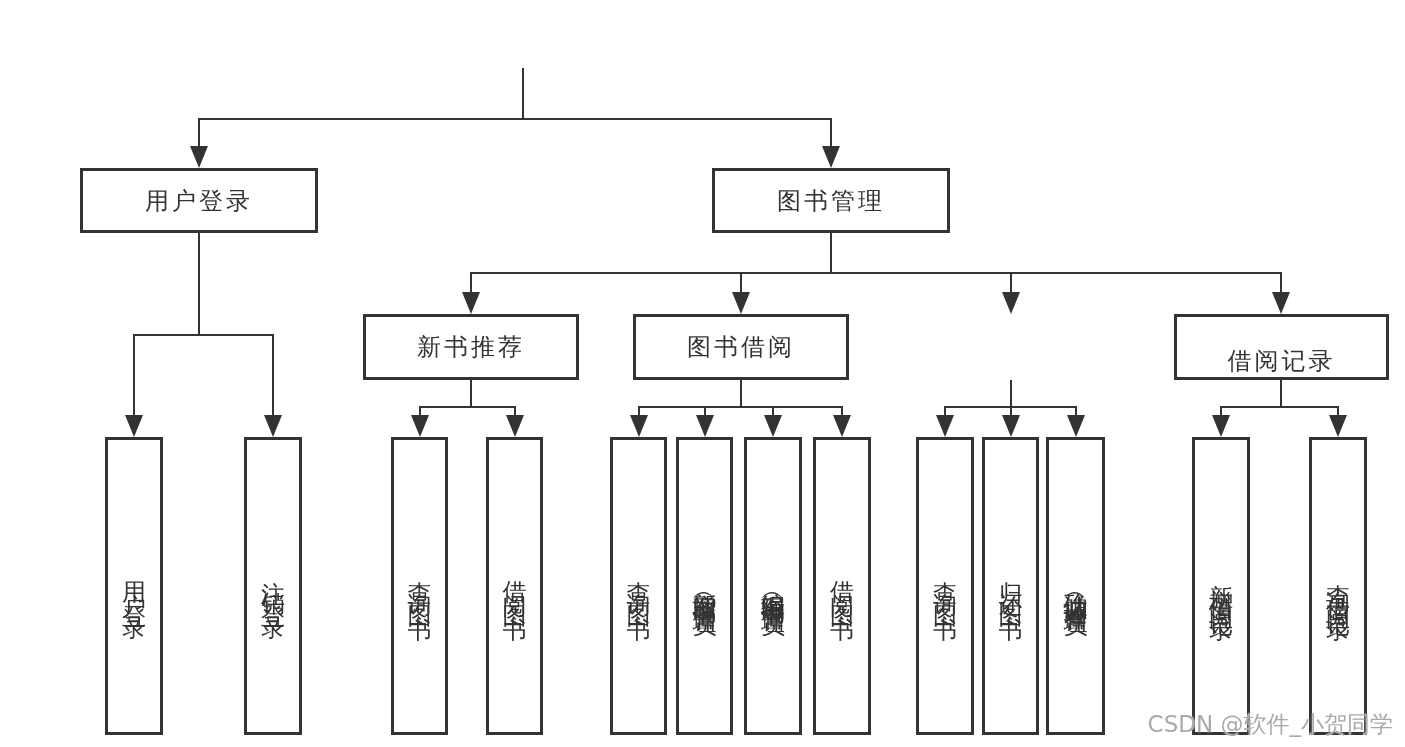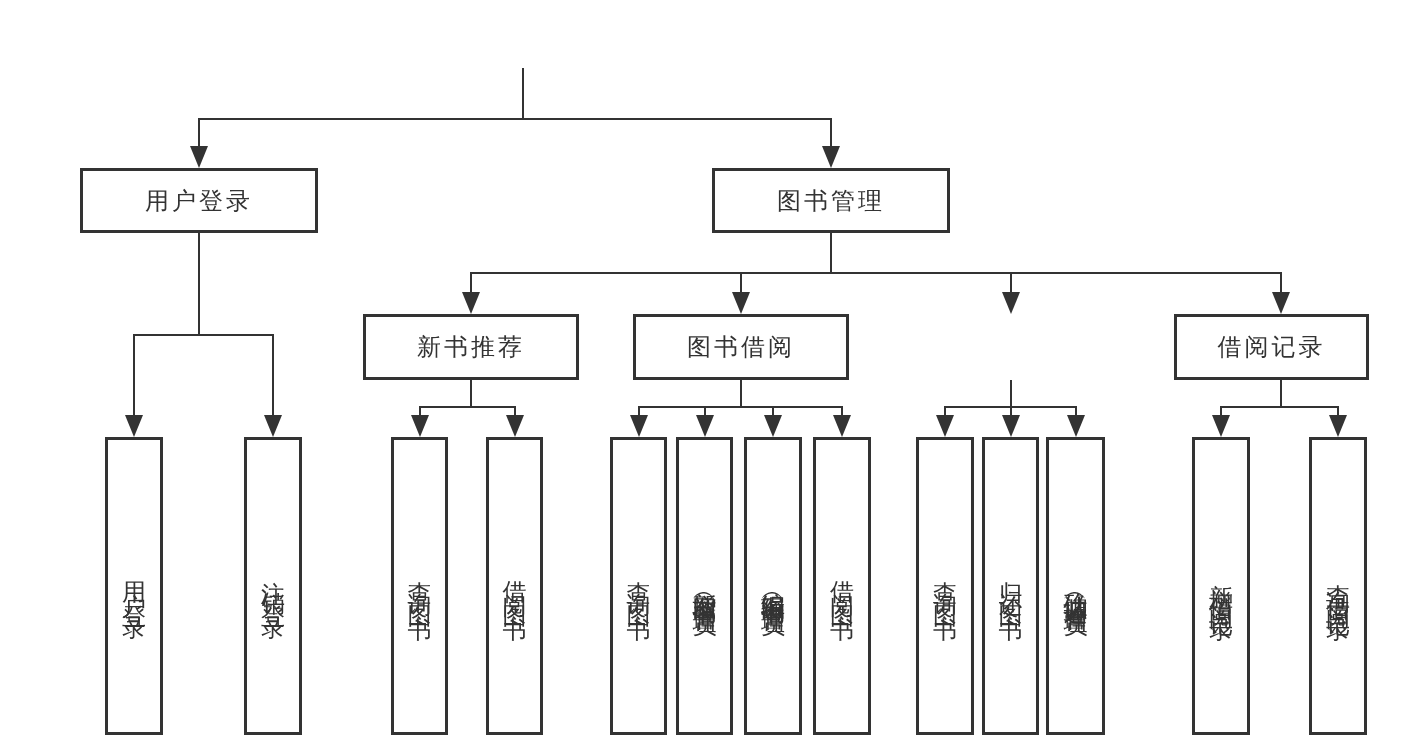--- a/index.html
+++ b/index.html
@@ -113,21 +113,21 @@
   <div class="arrow" style="left:732px; top:292px;"></div>
   <div class="arrow" style="left:1002px; top:292px;"></div>
   <div class="arrow" style="left:1272px; top:292px;"></div>
 
   <div class="box" style="left:363px; top:314px; width:216px; height:66px;">
     <span>新书推荐</span>
   </div>
   <div class="box" style="left:633px; top:314px; width:216px; height:66px;">
     <span>图书借阅</span>
   </div>
-  <div class="box" style="left:1174px; top:314px; width:195px; height:66px;">
+  <div class="box" style="left:1174px; top:314px; width:215px; height:66px;align-items:flex-end;">
     <span>借阅记录</span>
   </div>
 
   <div class="vline" style="left:470px; top:380px; height:27px;"></div>
   <div class="hline" style="left:419px; top:406px; width:97px;"></div>
   <div class="vline" style="left:419px; top:406px; height:11px;"></div>
   <div class="vline" style="left:514px; top:406px; height:11px;"></div>
   <div class="arrow" style="left:411px; top:415px;"></div>
   <div class="arrow" style="left:506px; top:415px;"></div>
 
@@ -195,14 +195,15 @@
     <span class="vtext len9">确认归还（管理员）</span>
   </div>
 
   <div class="leaf" style="left:1192px; width:58px;">
     <span class="vtext len6">新增借阅记录</span>
   </div>
   <div class="leaf" style="left:1309px; width:58px;">
     <span class="vtext len6">查询借阅记录</span>
   </div>
 
+  <div class="watermark">CSDN @软件_小贺同学</div>
 
 </div>
 
 </body></html>

